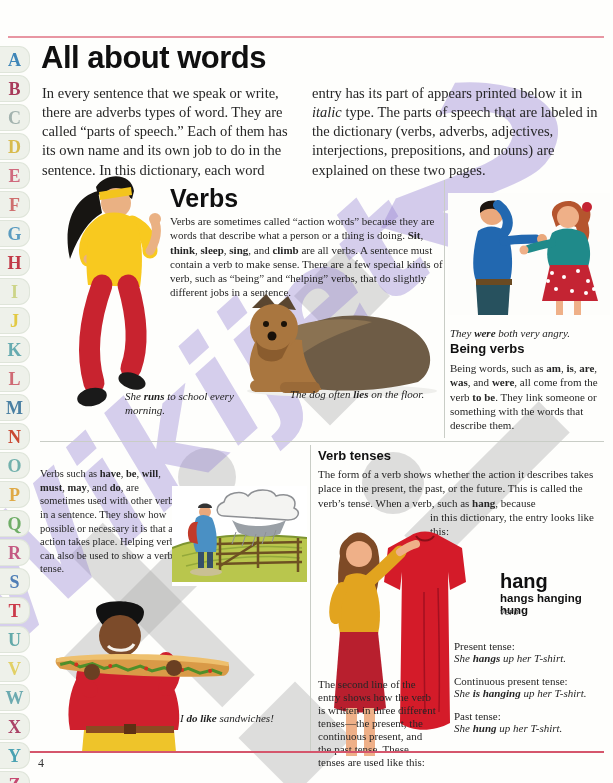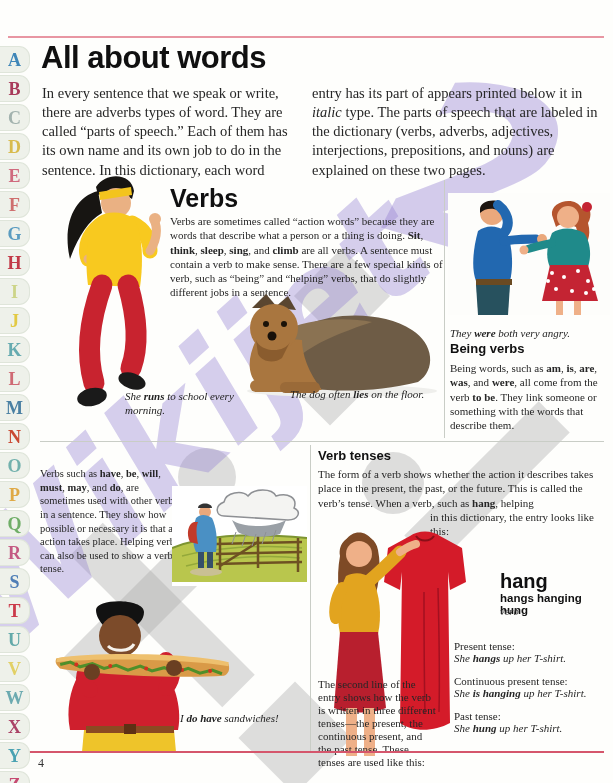--- a/index.html
+++ b/index.html
@@ -299,26 +299,26 @@
               <circle cx="170" cy="68" r="2"></circle>
             </g>
         </g>
         <circle cx="52" cy="74" r="8" fill="#6a3f22"></circle>
         <circle cx="134" cy="70" r="8" fill="#6a3f22"></circle>
         <path d="M44 132 L134 132 L136 154 L42 154 Z" fill="#eec42a"></path>
         <rect x="46" y="128" width="88" height="7" fill="#8a4a22"></rect>
         <rect x="84" y="126" width="12" height="10" fill="#5e3014"></rect>
       </svg>
     </div>
-    <div class="caption" style="left:180px;top:712px;width:110px;"><span>I </span><span class="b">do have</span><span> sandwiches!</span></div>
+    <div class="caption" style="left:180px;top:712px;width:110px;"><span>I </span><span class="b">do like</span><span> sandwiches!</span></div>
 
     <div class="vdiv" style="left:310px;top:445px;height:306px;"></div>
 
     <h3 class="h-sub" style="left:318px;top:448px;">Verb tenses</h3>
-    <div class="txt abs" style="left:318px;top:467px;width:284px;"><span>The form of a verb shows whether the action it describes takes place in the present, the past, or the future. This is called the verb’s tense. When a verb, such as </span><span class="b">hang</span><span>, helping</span></div>
+    <div class="txt abs" style="left:318px;top:467px;width:284px;"><span>The form of a verb shows whether the action it describes takes place in the present, the past, or the future. This is called the verb’s tense. When a verb, such as </span><span class="b">hang</span><span>, because</span></div>
     <div class="txt abs ta-right" style="left:430px;top:510px;width:172px;">in this dictionary, the entry looks like this:</div>
 
     <div class="abs" style="left:312px;top:518px;" aria-label="Woman hanging up a large red T-shirt">
       <svg width="160" height="238" viewBox="0 0 160 238">
         <path d="M28 38 C24 14,62 8,66 32 C70 52,66 72,60 88 C54 104,44 108,36 100 C26 84,24 60,28 38 Z" fill="#7e4a26"></path>
         <circle cx="47" cy="36" r="13" fill="#efb088"></circle>
         <path d="M34 28 C36 16,58 16,60 28 L60 22 C54 12,40 12,34 22 Z" fill="#7e4a26"></path>
         <path d="M98 18 C106 12,120 12,128 18 L150 30 L154 64 L138 72 L136 54 L138 205 C122 214,100 214,88 205 L90 54 L88 72 L72 64 L76 30 Z" fill="#d41b29"></path>
         <path d="M104 18 C108 24,118 24,122 18" stroke="#8a0f18" stroke-width="2" fill="none"></path>
         <path d="M112 74 C112 110,112 150,113 196" stroke="#a31020" stroke-width="1.5" fill="none"></path>

